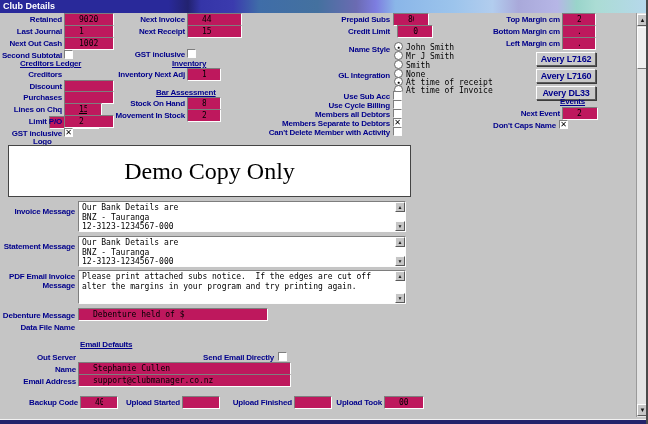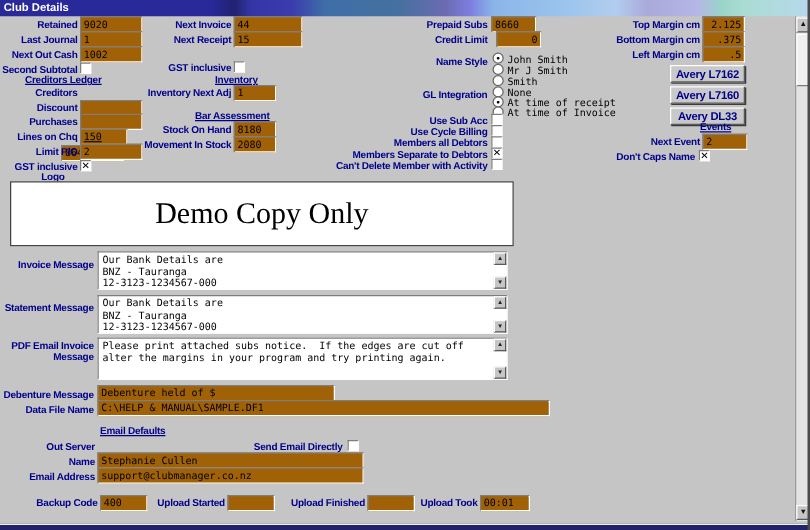--- a/index.html
+++ b/index.html
@@ -11,23 +11,23 @@
       #3f6da8 40%,#44719f 49%,#6b6bb2 55%,#7d7de0 58%,#8ab6e8 61%,#9cc4ec 70%,#b2cdee 76%,
       #a9a9da 80%,#b6b6e6 86%,#99d4ca 89%,#abdcd4 92%,#b6d8ec 100%);}
   #titlebar .t{position:absolute;left:3px;top:1px;color:#fff;font-size:9px;font-weight:bold;white-space:nowrap;}
   
   .lbl{position:absolute;color:#00008b;font-weight:bold;font-size:8px;letter-spacing:-0.2px;
        white-space:nowrap;text-align:right;}
   .lblw{position:absolute;color:#00008b;font-weight:bold;font-size:8px;letter-spacing:-0.2px;text-align:right;}
   .hdg{position:absolute;color:#00008b;font-weight:bold;font-size:8px;letter-spacing:-0.2px;
        text-decoration:underline;white-space:nowrap;}
   
-  .inp{position:absolute;height:13px;box-sizing:border-box;background:#a16207;color:#000;
+  .inp{position:absolute;height:13px;box-sizing:border-box;background:#be185d;color:#000;
        border:1px solid;border-color:#7e7e7e #fdfdfd #fdfdfd #7e7e7e;
-       font-family:"DejaVu Sans Mono",monospace;font-size:8px;padding:0 2px;outline:none;}
+       font-family:"DejaVu Sans Mono",monospace;font-size:8px;padding:0 14px;outline:none;}
   .ra{text-align:right;}
   
   .chk{position:absolute;width:9px;height:9px;box-sizing:border-box;background:#fff;
        border:1px solid;border-color:#7e7e7e #fdfdfd #fdfdfd #7e7e7e;cursor:default;}
   .chk .mk{display:block;font-size:8px;line-height:7px;text-align:center;color:#000;}
   .rad{position:absolute;width:9px;height:9px;box-sizing:border-box;background:#fff;border:1px solid #666;
        border-radius:50%;}
   .rad .dot{display:block;font-size:5px;line-height:8px;text-align:center;color:#000;}
   .opt{position:absolute;color:#000;font-family:"DejaVu Sans Mono",monospace;font-size:8px;white-space:nowrap;}
   
@@ -209,21 +209,20 @@
 
   <span class="lblw" style="right:573px;top:272px;width:74px">PDF Email Invoice Message</span>
   <div class="txt" style="left:78px;top:270px;width:328px;height:34px">Please print attached subs notice.  If the edges are cut off alter the margins in your program and try printing again.</div>
   <span class="mini" style="left:395px;top:271px">▲</span>
   <span class="mini" style="left:395px;top:293px">▼</span>
 
   <span class="lbl" style="right:573px;top:311px">Debenture Message</span>
   <input class="inp" style="left: 78px; top: 308px; width: 190px;" value="Debenture held of $">
 
   <span class="lbl" style="right:573px;top:323px">Data File Name</span>
-  <input class="inp" style="left: 78px; top: 320px; width: 362px;" value="C:\HELP &amp; MANUAL\SAMPLE.DF1">
 
   <span class="hdg" style="left:80px;top:340px">Email Defaults</span>
   <span class="lbl" style="right:572px;top:353px">Out Server</span>
   <span class="lbl" style="right:374px;top:353px">Send Email Directly</span>
   <span class="chk" style="left:278px;top:352px">
       <span class="mk"></span>
     </span>
   <span class="lbl" style="right:572px;top:365px">Name</span>
   <input class="inp" style="left: 78px; top: 362px; width: 213px;" value="Stephanie Cullen">
   <span class="lbl" style="right:572px;top:377px">Email Address</span>

